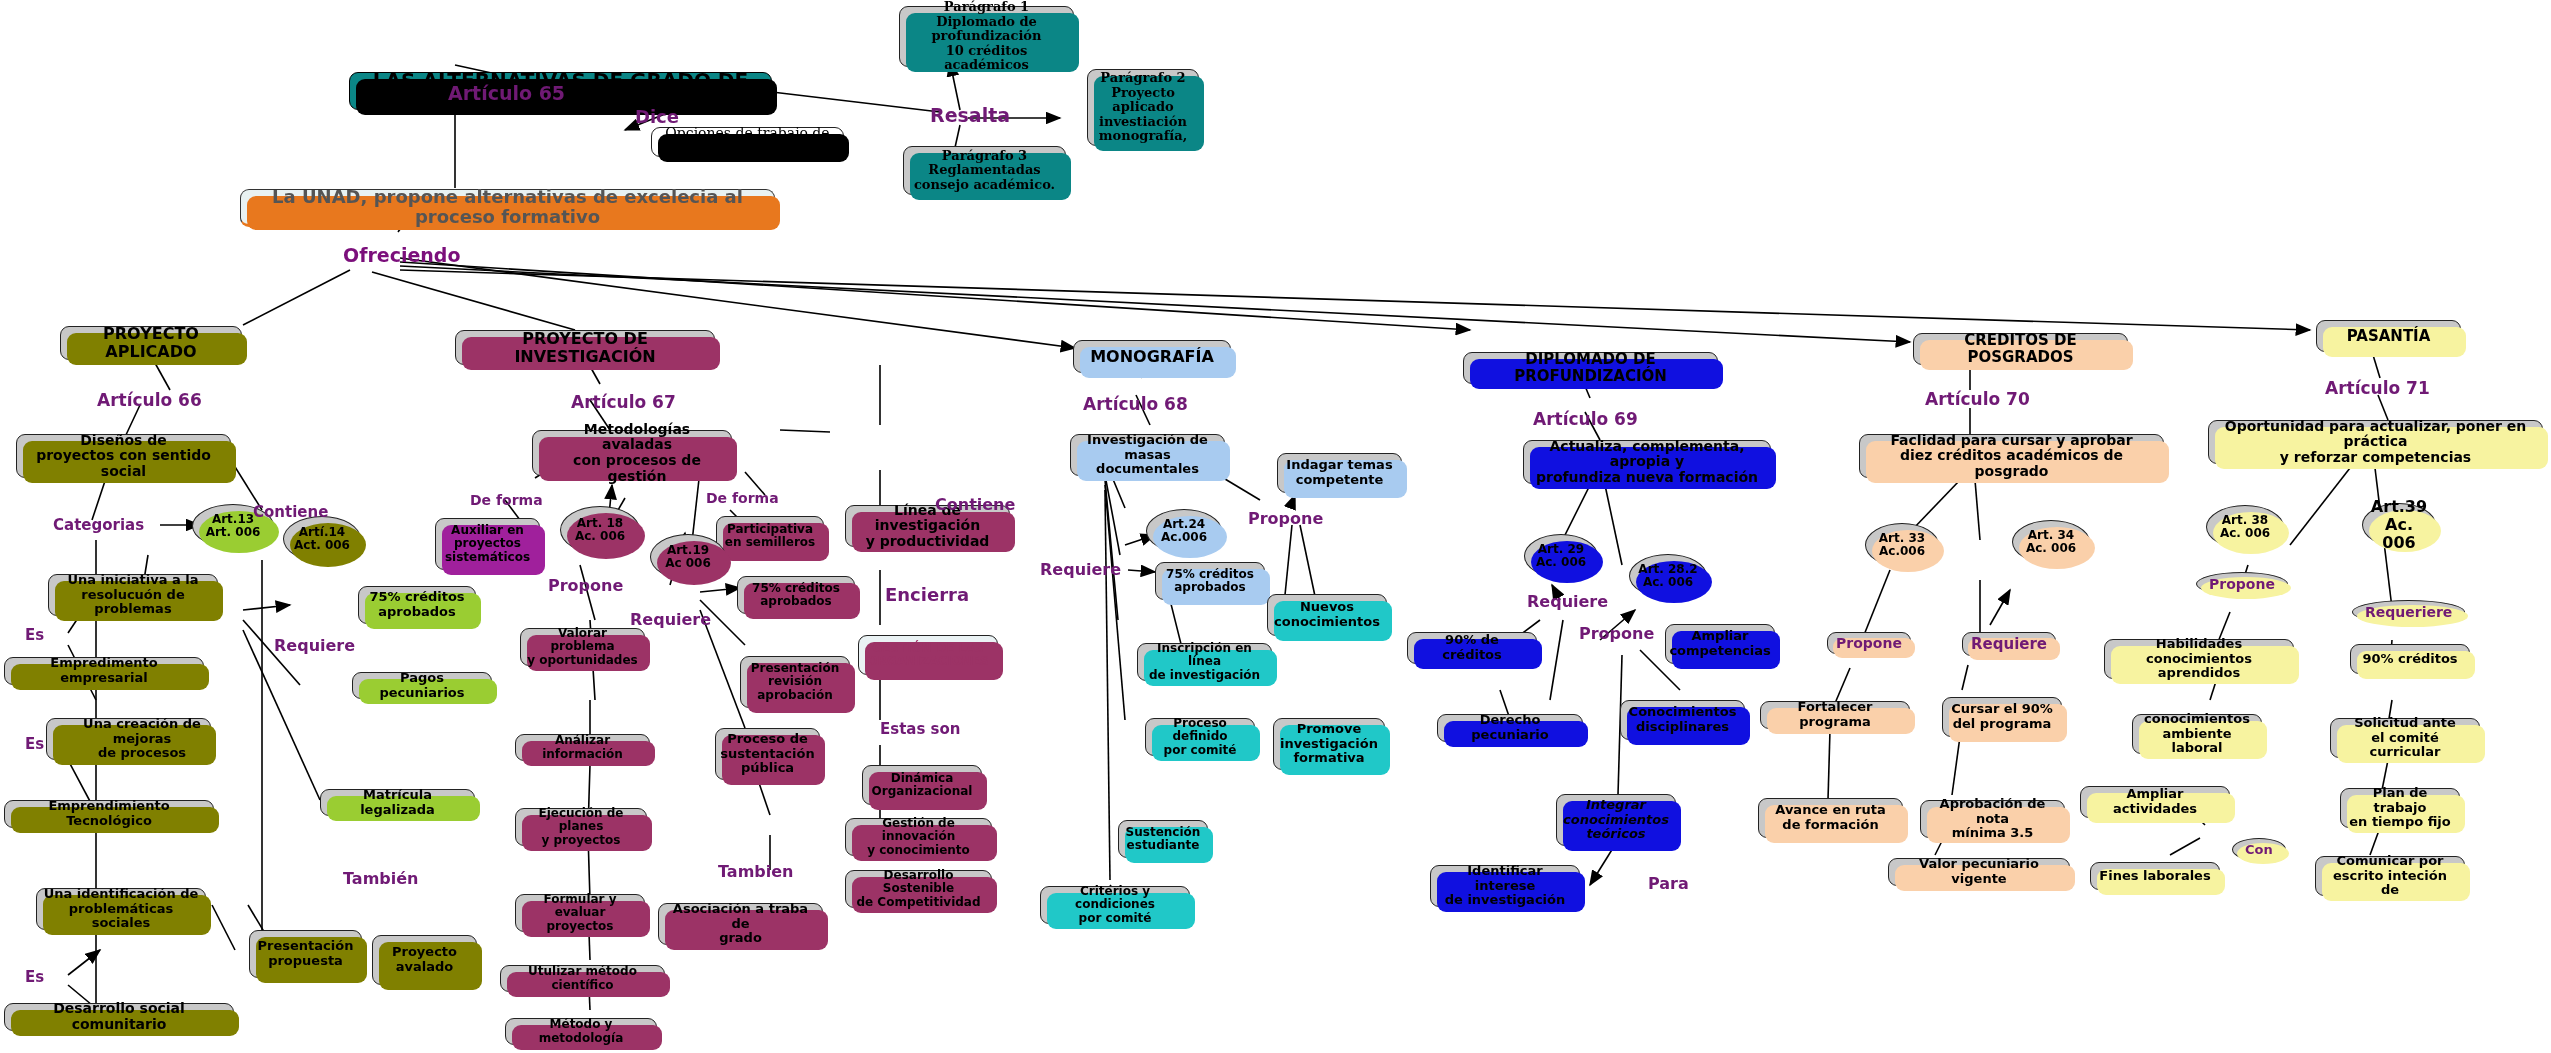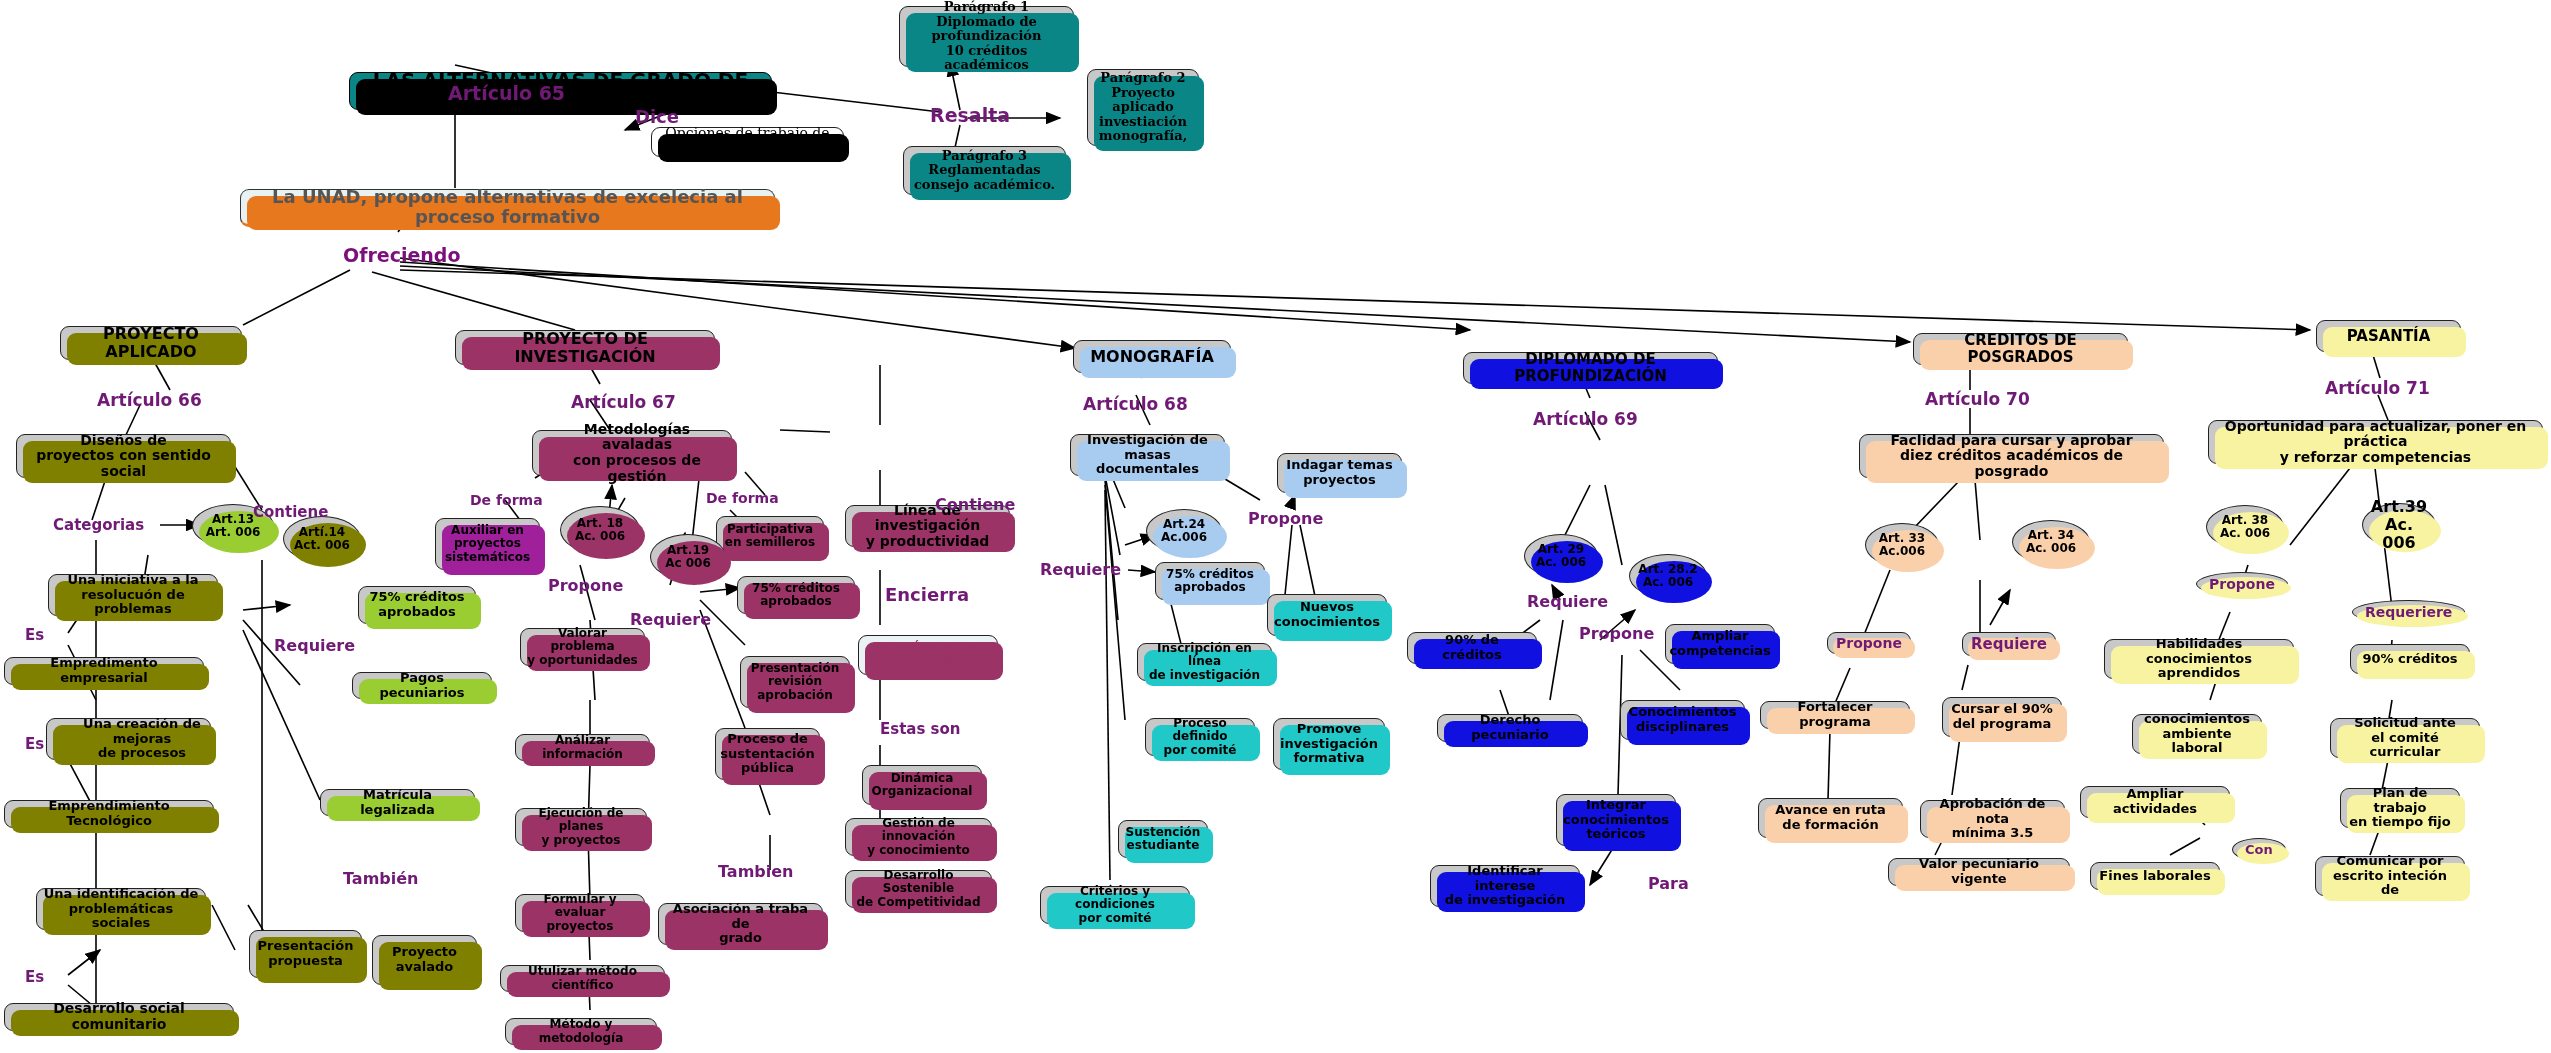--- a/index.html
+++ b/index.html
@@ -313,45 +313,47 @@
 de investigación</div>
   <div class="node gray" style="left:1145px;top:718px;width:110px;height:38px;font-size:12px;white-space:pre-line;--sh:#20c8c8;">Proceso definido
 por comité</div>
   <div class="node gray" style="left:1118px;top:820px;width:90px;height:38px;font-size:12px;white-space:pre-line;--sh:#20c8c8;">Sustención
 estudiante</div>
   <div class="node gray" style="left:1040px;top:886px;width:150px;height:38px;font-size:12px;white-space:pre-line;--sh:#20c8c8;">Criterios y condiciones
 por comité</div>
 
   <div class="lbl" style="left:1248px;top:509px;font-size:16px;">Propone</div>
   <div class="node gray" style="left:1277px;top:453px;width:125px;height:40px;font-size:13px;white-space:pre-line;--sh:#a8cbf0;">Indagar temas
-proyectos</div>
+competente</div>
   <div class="node gray" style="left:1267px;top:594px;width:120px;height:42px;font-size:13px;white-space:pre-line;--sh:#20c8c8;">Nuevos
 conocimientos</div>
   <div class="node gray" style="left:1273px;top:718px;width:112px;height:52px;font-size:13px;white-space:pre-line;--sh:#20c8c8;">Promove
 investigación
 formativa</div>
 
   <div class="node gray" style="left:1463px;top:352px;width:255px;height:32px;font-size:15px;--sh:#1010e0;">DIPLOMADO DE PROFUNDIZACIÓN</div>
   <div class="lbl" style="left:1533px;top:409px;font-size:17px;">Artículo 69</div>
+  <div class="node gray" style="left:1523px;top:440px;width:248px;height:44px;font-size:14px;white-space:pre-line;--sh:#1010e0;">Actualiza, complementa, apropia y
+profundiza nueva formación</div>
 
   <div class="node oval gray" style="left:1524px;top:534px;width:74px;height:44px;font-size:12px;white-space:pre-line;--sh:#1010e0;">Art. 29
 Ac. 006</div>
   <div class="node oval gray" style="left:1629px;top:554px;width:78px;height:44px;font-size:12px;white-space:pre-line;--sh:#1010e0;">Art. 28.2
 Ac. 006</div>
 
   <div class="lbl" style="left:1527px;top:592px;font-size:16px;">Requiere</div>
   <div class="lbl" style="left:1579px;top:624px;font-size:16px;">Propone</div>
 
   <div class="node gray" style="left:1407px;top:632px;width:130px;height:32px;font-size:13px;--sh:#1010e0;">90% de créditos</div>
   <div class="node gray" style="left:1437px;top:714px;width:146px;height:28px;font-size:13px;--sh:#1010e0;">Derecho pecuniario</div>
   <div class="node gray" style="left:1665px;top:624px;width:110px;height:40px;font-size:13px;white-space:pre-line;--sh:#1010e0;">Ampliar
 competencias</div>
   <div class="node gray" style="left:1620px;top:700px;width:125px;height:40px;font-size:13px;white-space:pre-line;--sh:#1010e0;">Conocimientos
 disciplinares</div>
-  <div class="node gray" style="left:1556px;top:794px;width:120px;height:52px;font-size:13px;white-space:pre-line;--sh:#1010e0;">Integrar
+  <div class="node gray" style="left:1556px;top:794px;width:120px;height:52px;font-size:13px;white-space:pre-line;font-style:italic;--sh:#1010e0;">Integrar
 conocimientos
 teóricos</div>
   <div class="lbl" style="left:1648px;top:874px;font-size:16px;">Para</div>
   <div class="node gray" style="left:1430px;top:865px;width:150px;height:42px;font-size:13px;white-space:pre-line;--sh:#1010e0;">Identificar interese
 de investigación</div>
 
   <div class="node gray" style="left:1913px;top:333px;width:215px;height:32px;font-size:15px;--sh:#fad0aa;">CREDITOS DE POSGRADOS</div>
   <div class="lbl" style="left:1925px;top:389px;font-size:17px;">Artículo 70</div>
   <div class="node gray" style="left:1859px;top:434px;width:305px;height:44px;font-size:14px;white-space:pre-line;--sh:#fad0aa;">Faclidad para cursar y aprobar
 diez créditos académicos de posgrado</div>

